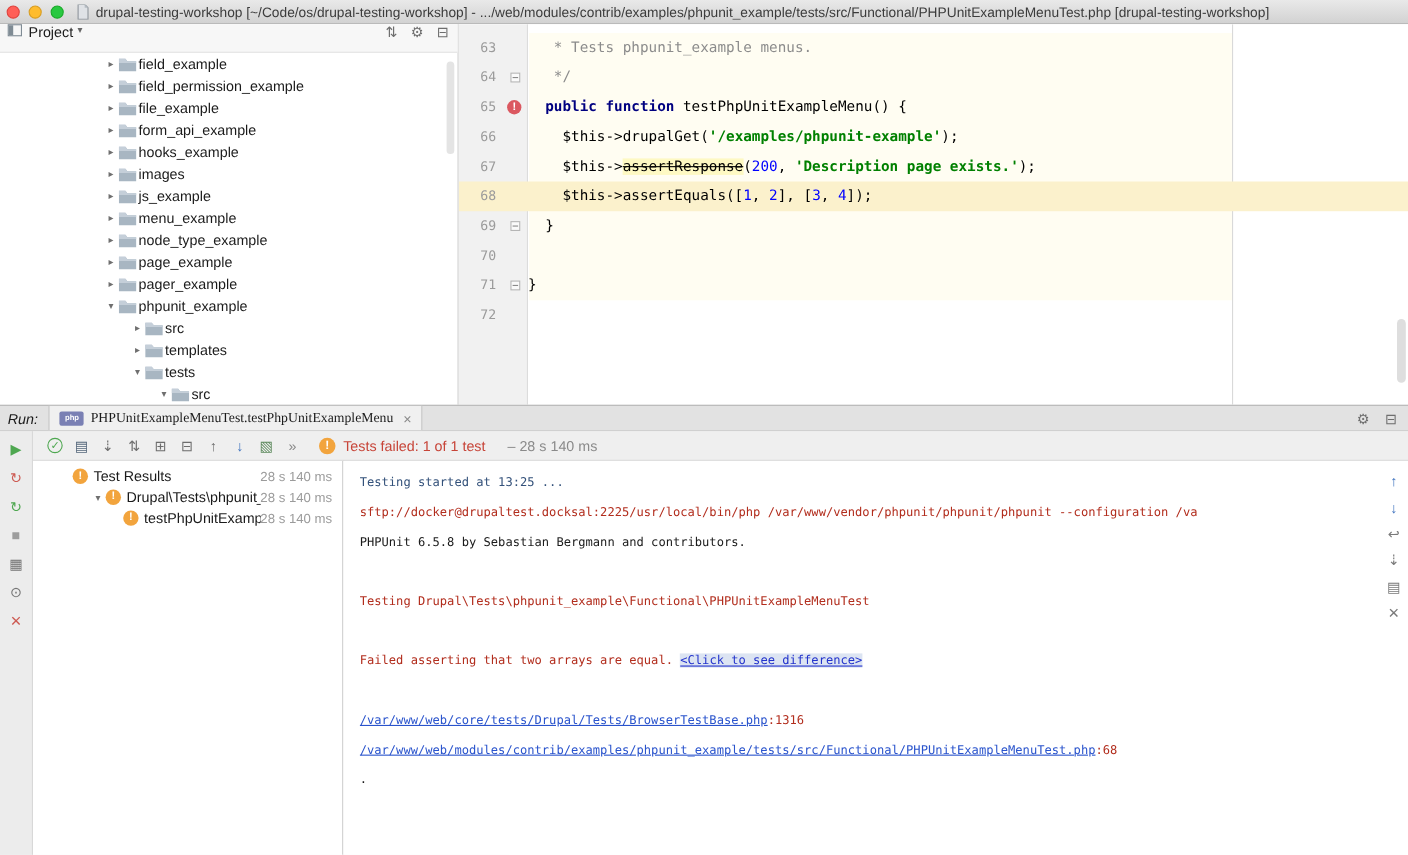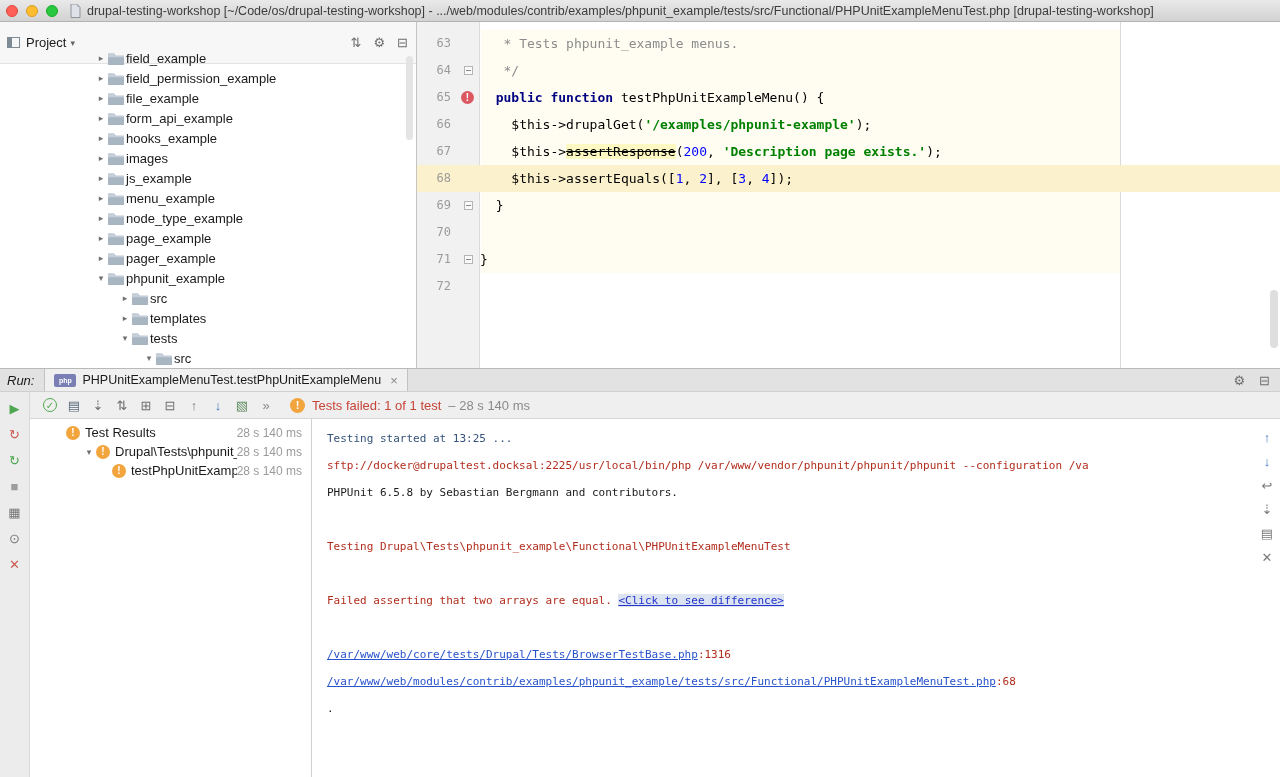--- a/index.html
+++ b/index.html
@@ -14,21 +14,21 @@
   .tl.red{ background:#ff5f57; border:1px solid #e0443e; margin-left:6px;}
   .tl.yel{ background:#febc2e; border:1px solid #d89e24;}
   .tl.grn{ background:#28c840; border:1px solid #1aab29;}
   .doc-ic{ margin-left:12px; flex:none; display:inline-flex;}
   .wtitle{ margin-left:6px; font-size:12.5px; color:#3c3c3c; white-space:nowrap;
            overflow:hidden; text-overflow:ellipsis;text-align:center; }
 
   
   #project-panel{ position:absolute; left:0; top:22px; width:417px; height:346px;
     background:#fff; border-right:1px solid #c4c4c4; }
-  .phead{ height:42px; display:flex; align-items:center; padding:0 8px 0 7px;
+  .phead{ height:26px; display:flex; align-items:flex-start; padding:0 8px 0 7px;
           background:#f7f7f7; border-bottom:1px solid #e3e3e3; }
   .pwicon{ width:13px; height:11px; border:1px solid #7f8b94; position:relative; margin-right:6px; flex:none;}
   .pwicon::after{ content:""; position:absolute; left:0; top:0; bottom:0; width:4px; background:#7f8b94;}
   .phlabel{ font-size:13px; color:#1a1a1a; }
   .pcaret{ font-size:9px; color:#666; margin-left:4px; }
   .phicons{ margin-left:auto; display:flex; gap:12px; }
   .phicons span{ font-size:13px; color:#6e6e6e; }
   #project-tree{ position:absolute; left:0; top:26px; right:0; bottom:0; overflow:hidden; }
   .prow{ height:20px; display:flex; align-items:center; font-size:13px; color:#1a1a1a; white-space:nowrap;}
   .tarrow{ width:14px; font-size:9px; color:#6f6f6f; flex:none; text-align:center;}
@@ -68,39 +68,39 @@
   
   #run-panel{ position:absolute; left:0; top:368px; width:1280px; height:409px; background:#ececec;}
   .tabstrip{ position:absolute; left:0; top:0; width:100%; height:24px; background:#e2e2e2;
              border-top:1px solid #b9b9b9; border-bottom:1px solid #cfcfcf;
              display:flex; align-items:center; }
   .runlabel{ margin-left:7px; font-size:13px; color:#1a1a1a;font-style:italic; }
   .tab{ display:flex; align-items:center; height:100%; padding:0 9px; margin-left:10px;
         background:#f0f0f0; border-left:1px solid #c2c2c2; border-right:1px solid #c2c2c2;}
   .phpbadge{ width:22px; height:13px; background:#7a80b4; color:#fff; border-radius:2px;
              font:bold 7px/13px "Liberation Sans",sans-serif; text-align:center; margin-right:6px; flex:none;}
-  .tablabel{ font-size:12.5px; color:#1a1a1a; white-space:nowrap;}
+  .tablabel{ font-size:12.5px; color:#1a1a1a; white-space:nowrap;font-family:Liberation Serif, serif;}
   .tabclose{ margin-left:9px; color:#8a8a8a; font-size:13px; line-height:13px;}
   .tbicons{ margin-left:auto; margin-right:10px; display:flex; gap:14px;}
   .tbicons span{ font-size:13px; color:#6e6e6e;}
   #left-toolbar{ position:absolute; left:0; top:24px; width:30px; bottom:0; background:#ececec;
                  border-right:1px solid #d8d8d8; display:flex; flex-direction:column;
                  align-items:center; padding-top:3px;}
   .vicon{ width:28px; height:26px; display:flex; align-items:center; justify-content:center; font-size:13px;}
   .toolbar{ position:absolute; left:30px; right:0; top:24px; height:27px; background:#efefef;
             border-bottom:1px solid #d6d6d6; display:flex; align-items:center; padding-left:8px;}
   #top-toolbar-icons{ display:flex; align-items:center; }
   .hicon{ width:24px; height:22px; display:flex; align-items:center; justify-content:center; font-size:13px;}
   .hicon .circ{ border:1px solid currentColor; border-radius:50%; width:14px; height:14px;
                 line-height:13px; font-size:10px; text-align:center;}
   .status{ display:flex; align-items:center; margin-left:12px; font-size:13px; white-space:nowrap;}
   .sicon{ width:15px; height:15px; border-radius:8px; background:#f2a43d; color:#fff;
           font:bold 11px/15px "Liberation Sans",sans-serif; text-align:center; margin-right:7px; flex:none;}
   .sfail{ color:#c74438; }
-  .stime{ color:#8a8a8a; margin-left:7px; }
+  .stime{ color:#8a8a8a; margin-left:20px; }
   .content{ position:absolute; left:30px; right:0; top:51px; bottom:0; background:#fff;}
   #test-tree{ position:absolute; left:0; top:0; width:282px; bottom:0; background:#fff;
               border-right:1px solid #d0d0d0; padding-top:4px; overflow:hidden;}
   .trow{ height:19px; display:flex; align-items:center; font-size:13px; color:#1a1a1a; white-space:nowrap;}
   .warn{ width:14px; height:14px; border-radius:7px; background:#f2a43d; color:#fff;
          font:bold 10px/14px "Liberation Sans",sans-serif; text-align:center; margin-right:5px; flex:none;}
   .tlabel2{ overflow:hidden; text-overflow:clip; }
   .ttime{ margin-left:auto; padding-right:9px; color:#9b9b9b; font-size:12px; flex:none;}
   .console{ position:absolute; left:283px; right:0; top:0; bottom:0; background:#fff;
             overflow:hidden; padding:6px 0 0 14px;}

